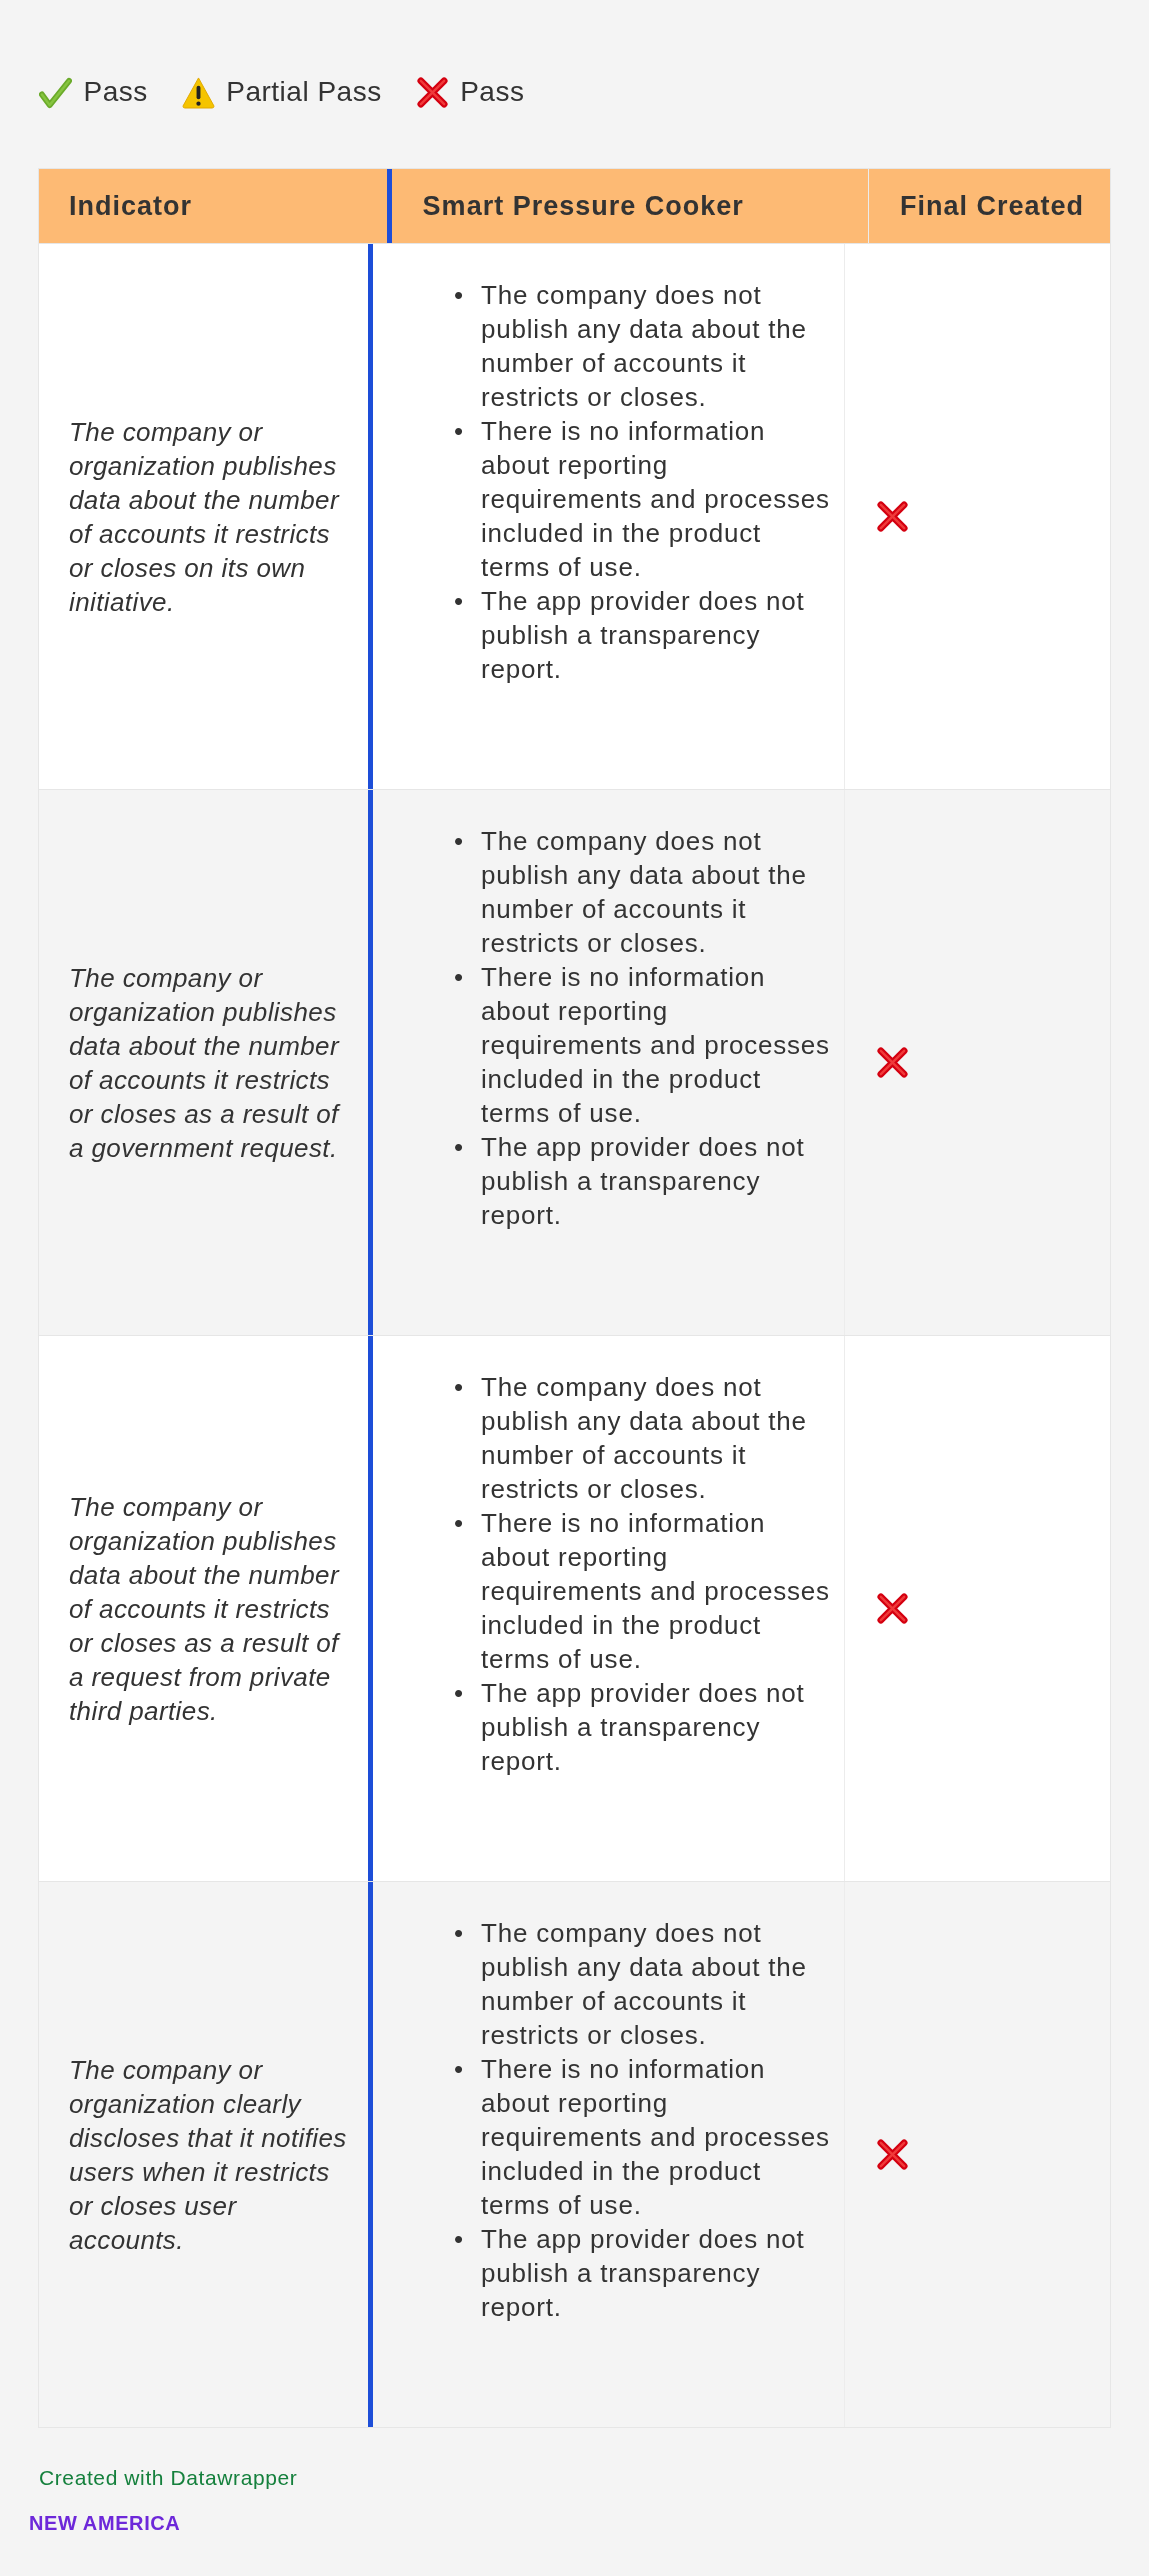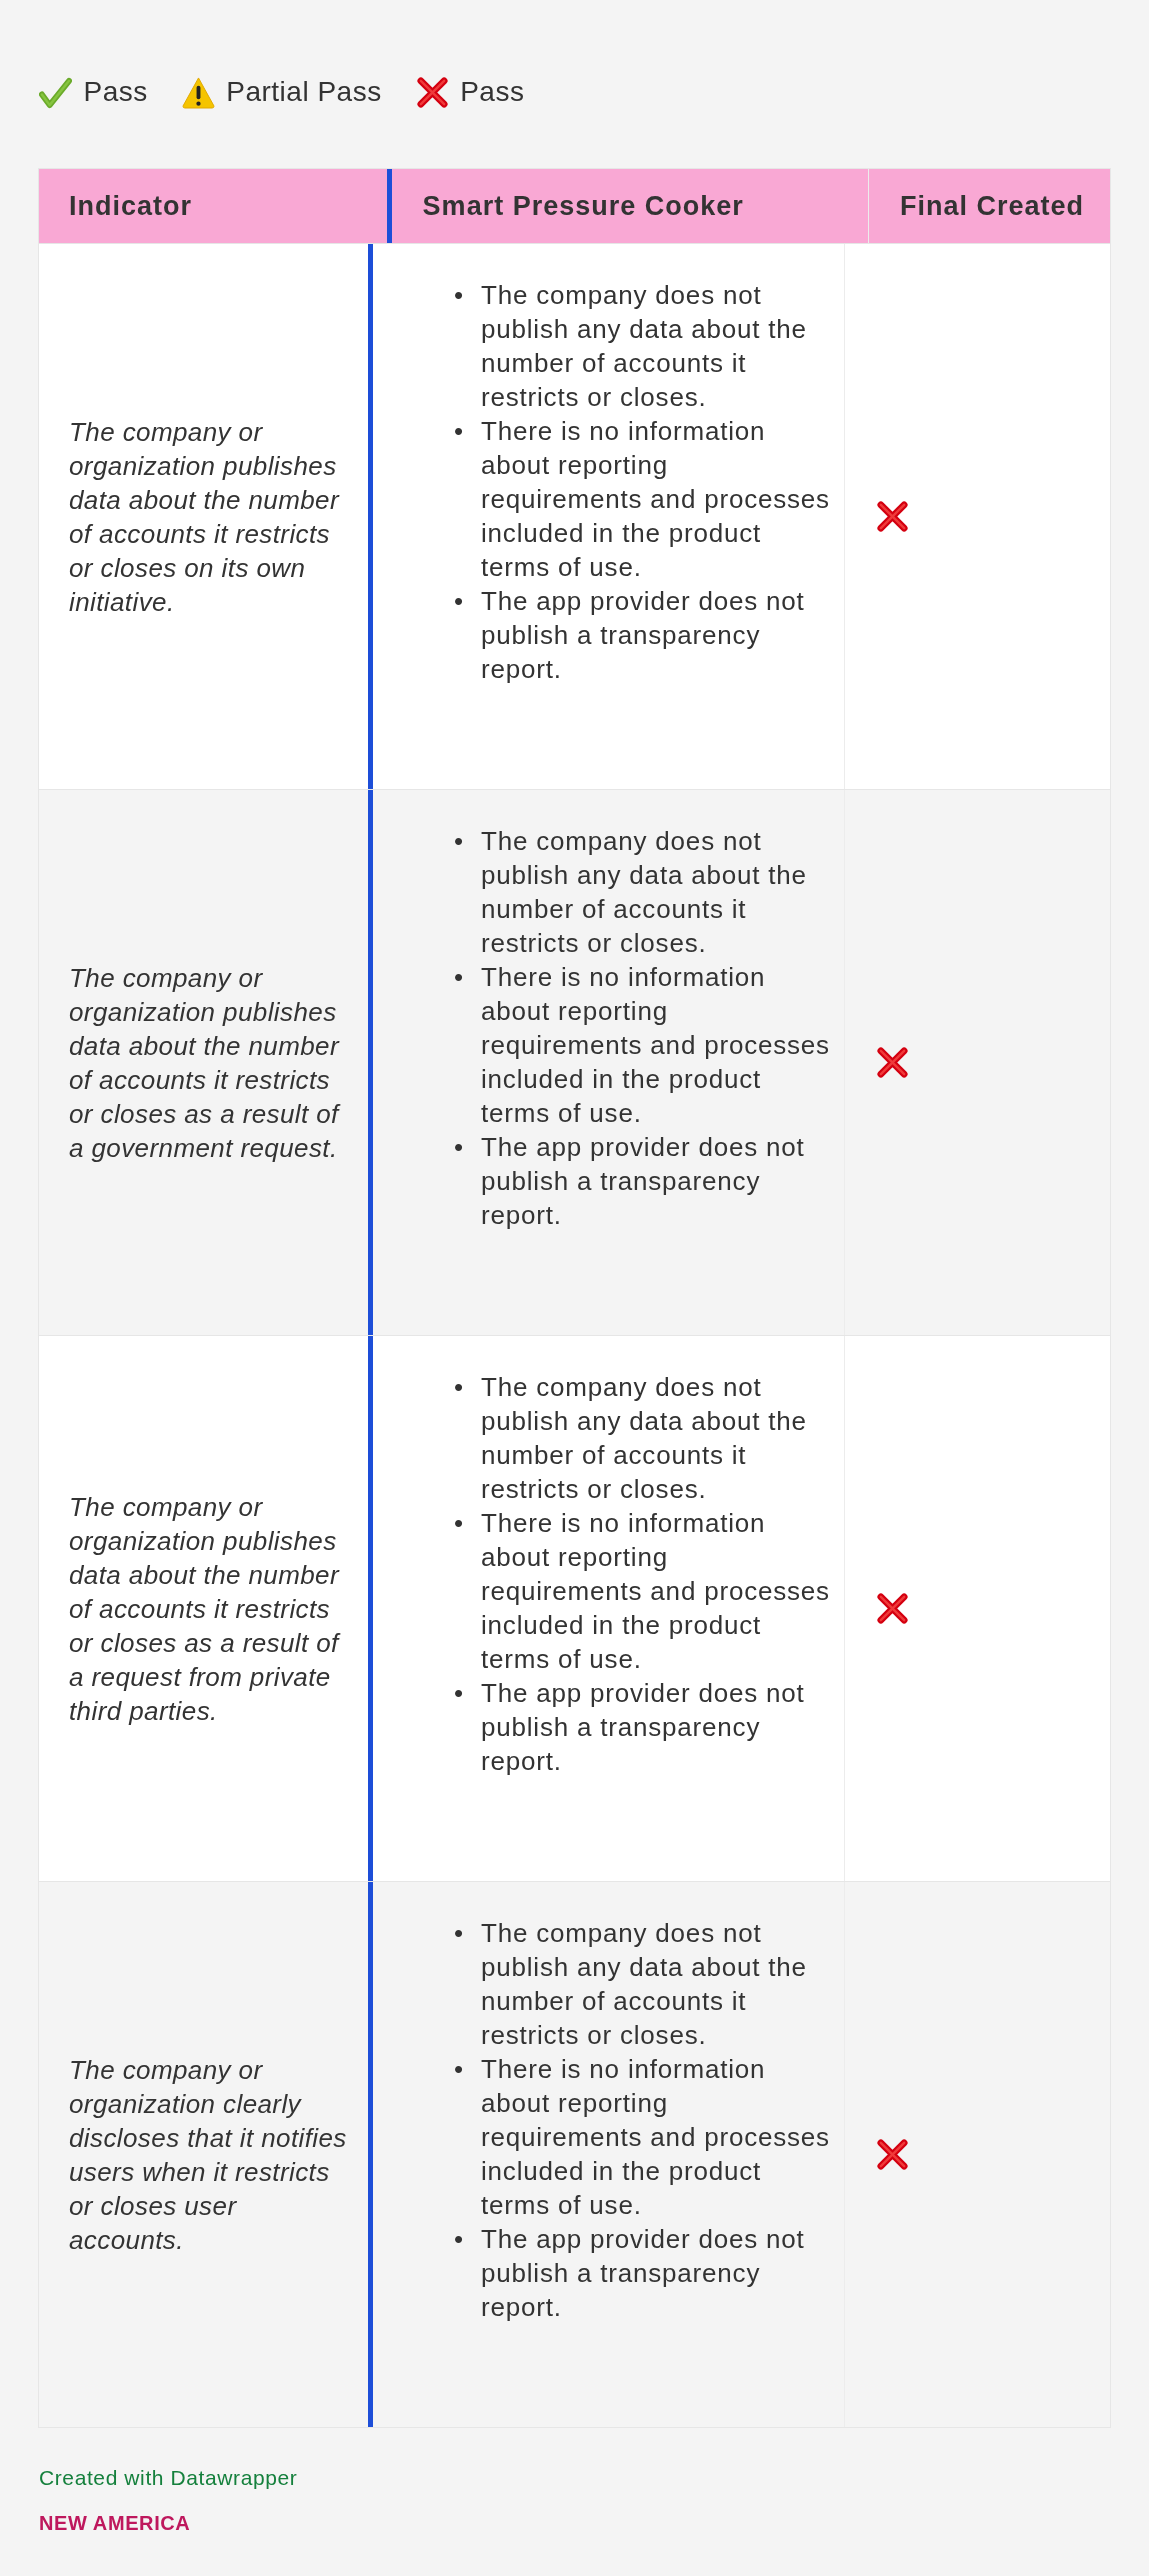--- a/index.html
+++ b/index.html
@@ -49,21 +49,21 @@
     border-collapse: collapse;
   }
   .row {
     display: flex;
     border-top: 1.9px solid #e6e6e6;
     box-sizing: border-box;
   }
   .row.header {
     border-top: none;
     height: 74px;
-    background: #f9a8d4;
+    background: #fdba74;
     gap: 44px;
   }
   .row.body { height: 546px; }
   .row.body.odd { background: #ffffff; }
   .row.body.even { background: #f4f4f4; }
 
   .cell {
     box-sizing: border-box;
     display: flex;
     align-items: center;
@@ -110,26 +110,26 @@
   .footer-credit {
     position: absolute;
     left: 39px;
     top: 2466px;
     font-size: 21px;
     letter-spacing: 0.6px;
     color: #15803d;
   }
   .footer-brand {
     position: absolute;
-    left: 39px;
+    left: 29px;
     top: 2512px;
     font-size: 20px;
     font-weight: bold;
     letter-spacing: 0.6px;
-    color: #be185d;
+    color: #6d28d9;
   }
 </style>
 </head>
 <body>
 
 <div class="legend">
   <div class="legend-item">
     <span class="icon">
       <svg viewBox="0 0 34 34">
           <path d="M3 19 L11 30 L31 5" fill="none" stroke="#6aaa2a" stroke-width="6" stroke-linecap="round" stroke-linejoin="round"></path>

